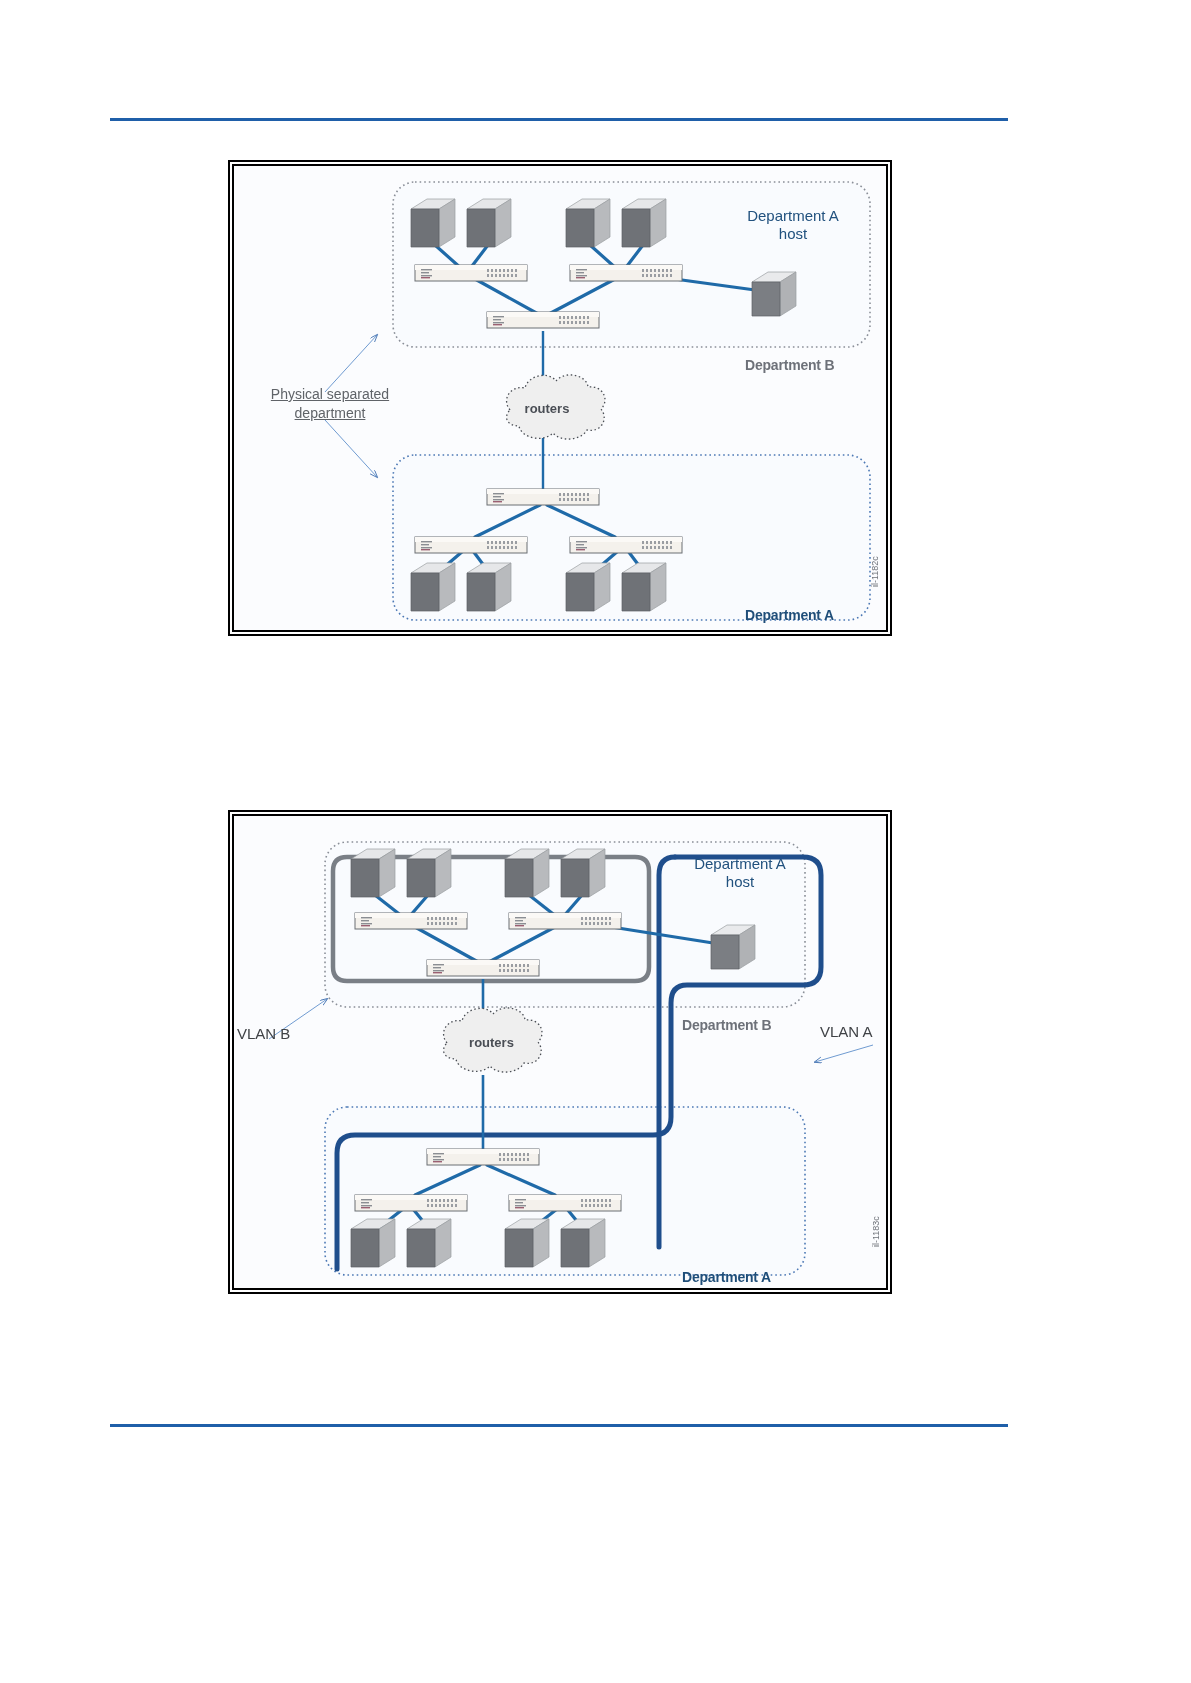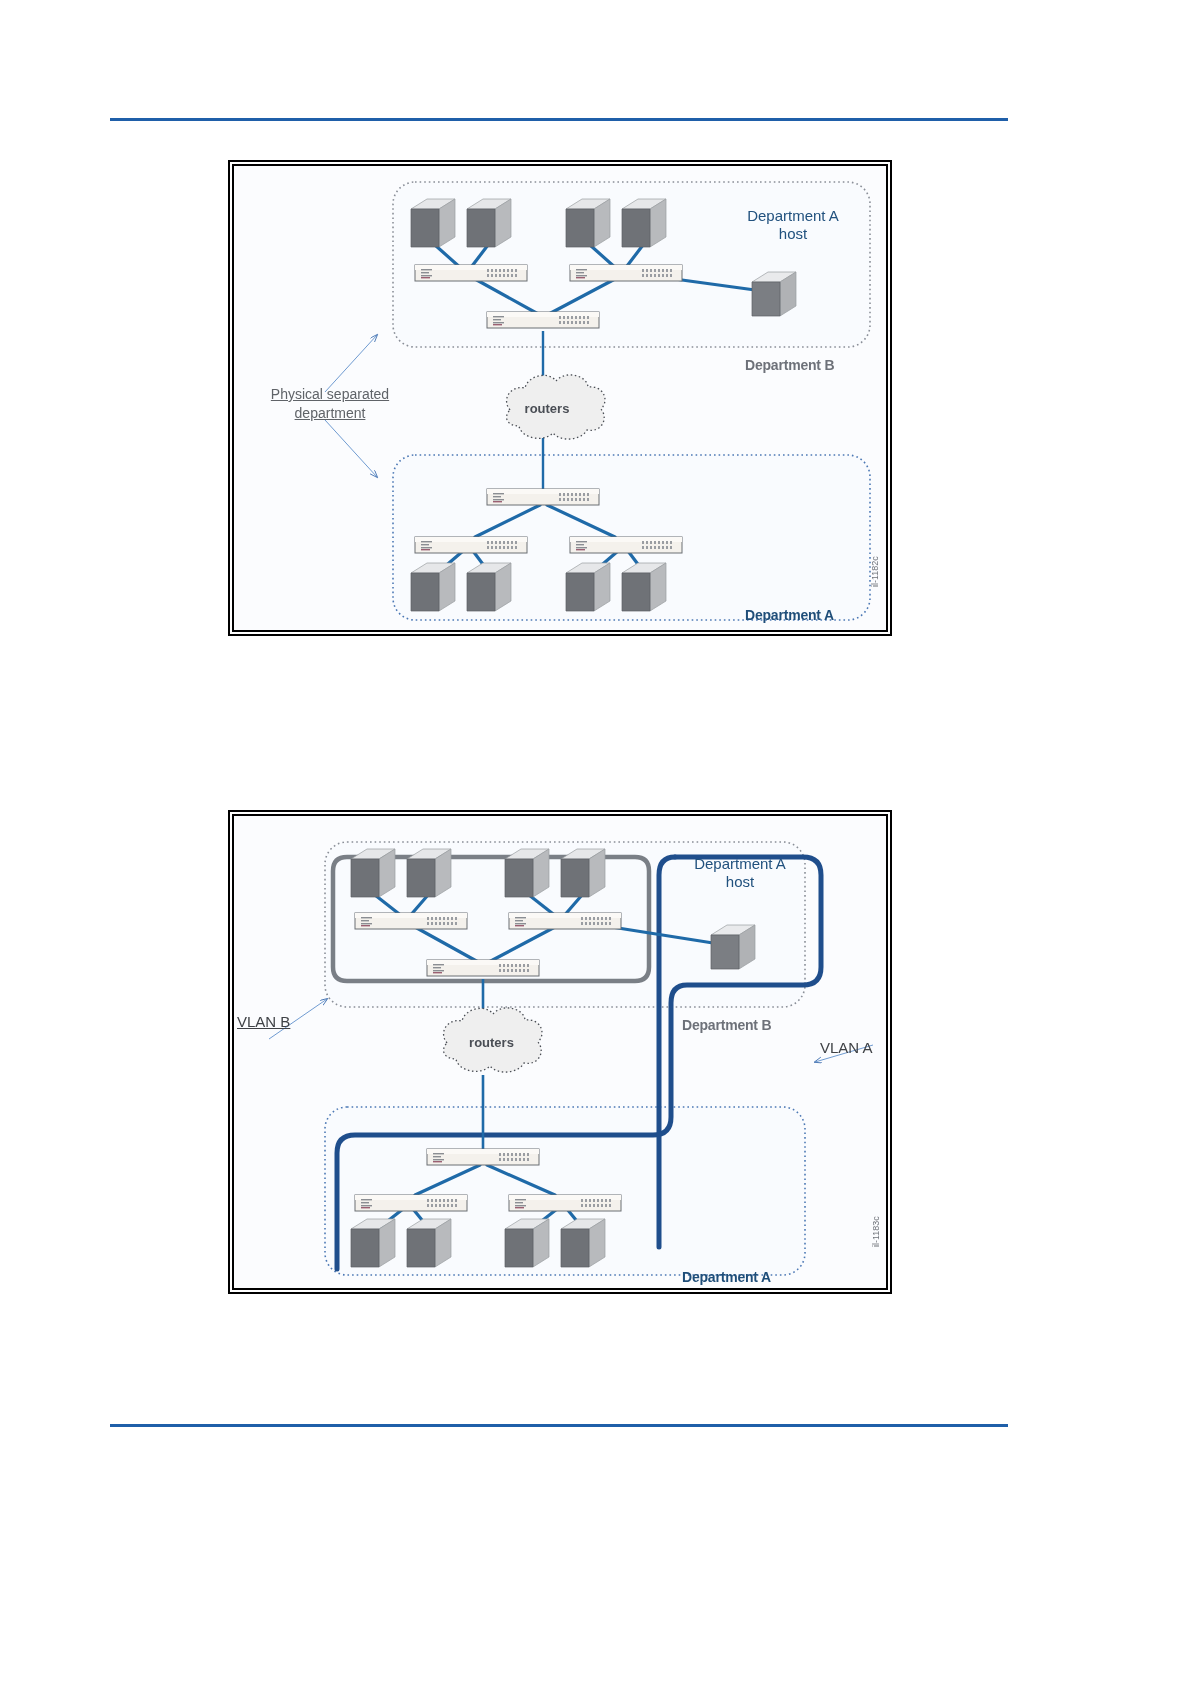--- a/index.html
+++ b/index.html
@@ -287,23 +287,23 @@
       </svg>
 
       
       <div class="lbl lbl-blue" style="left:425px;top:38px;width:160px;">Department A
 host</div>
 
       <div class="lbl lbl-gray-bold" style="left:447px;top:200px;">Department B</div>
 
       <div class="lbl lbl-blue-bold" style="left:447px;top:452px;">Department A</div>
 
-      <div class="lbl lbl-vlan" style="left:2px;top:196px;text-decoration:underline;">VLAN B</div>
-
-      <div class="lbl lbl-vlan" style="left:585px;top:222px;text-align:right;">VLAN A</div>
+      <div class="lbl lbl-vlan" style="left:2px;top:208px;">VLAN B</div>
+
+      <div class="lbl lbl-vlan" style="left:585px;top:206px;text-align:right;">VLAN A</div>
 
       <div class="lbl" style="left:204px;top:218px;width:105px;text-align:center;color:#4a4e55;font-weight:bold;font-size:13px;">routers</div>
 
       <div class="figid" style="left:636px;top:430px;">il-1183c</div>
     </div>
   </div>
 
 </div>
 
 </body></html>

